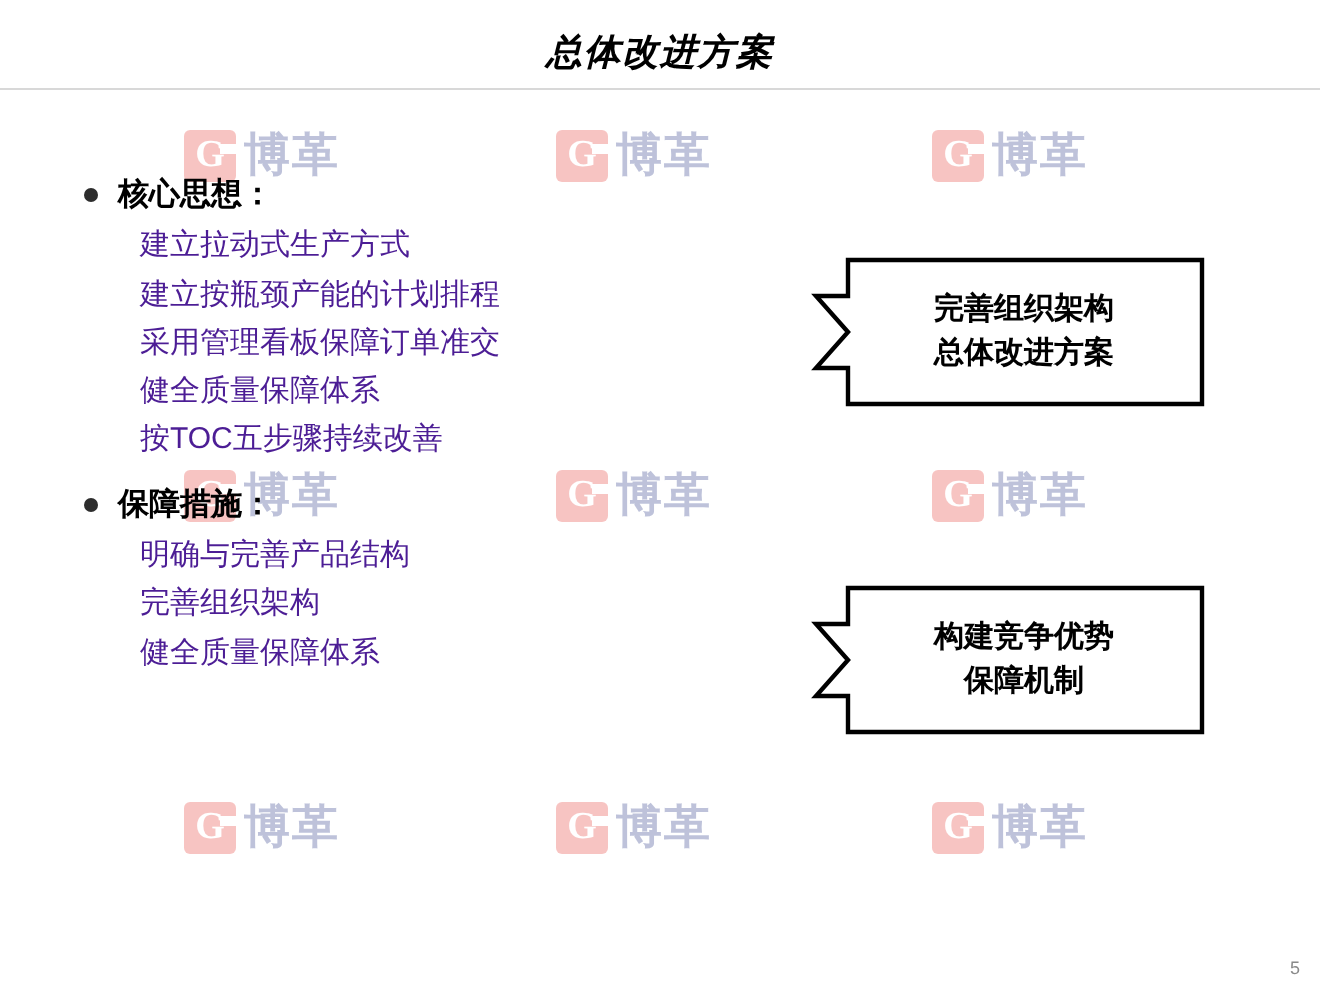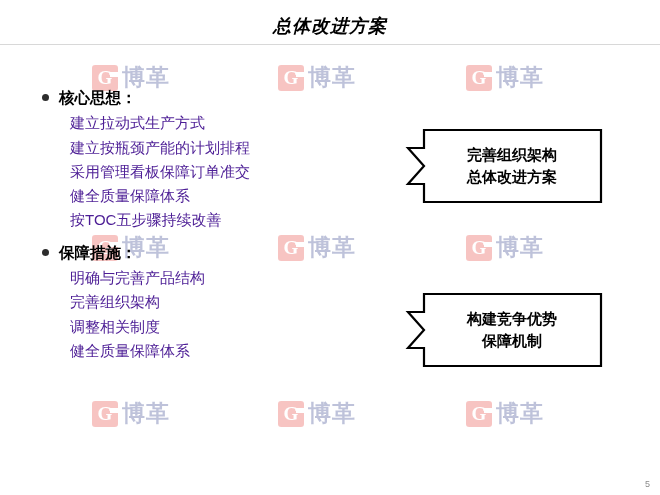--- a/index.html
+++ b/index.html
@@ -224,21 +224,20 @@
     </div>
 
     <div class="bullet-block">
       <div class="bullet-head">
         <span class="bullet-dot"></span>
         <span>保障措施：</span>
       </div>
       <ul class="sub-list">
         <li>明确与完善产品结构</li>
         <li>完善组织架构</li>
-        <li>调整相关制度</li>
         <li>健全质量保障体系</li>
       </ul>
     </div>
 
   </div>
 
   <div class="callout" id="callout-1">
     <svg width="215" height="76" viewBox="0 0 215 76">
       <path d="M 36 2 L 213 2 L 213 74 L 36 74 L 36 56 L 20 56 L 36 38 L 20 20 L 36 20 Z" fill="#ffffff" stroke="#000000" stroke-width="2.2" stroke-linejoin="miter"></path>
     </svg>

